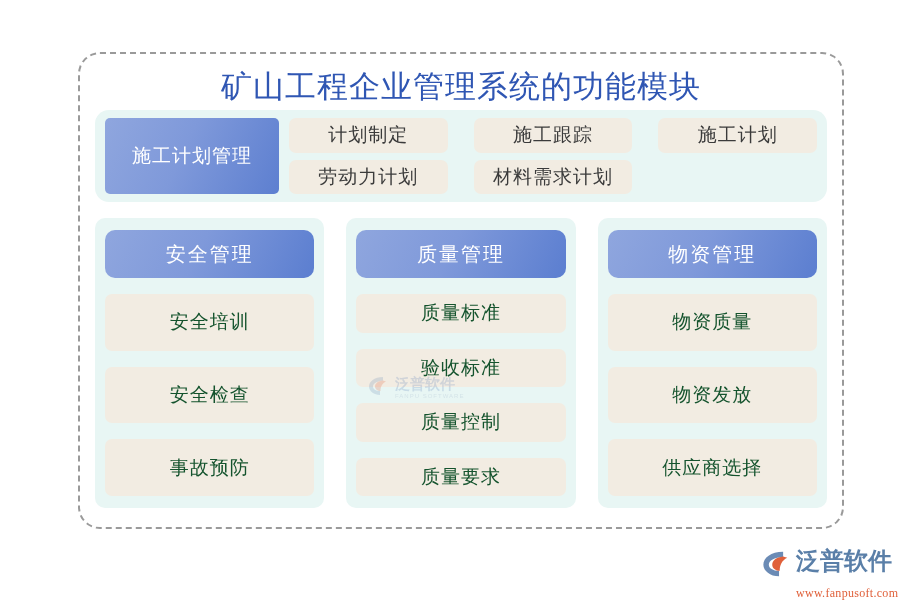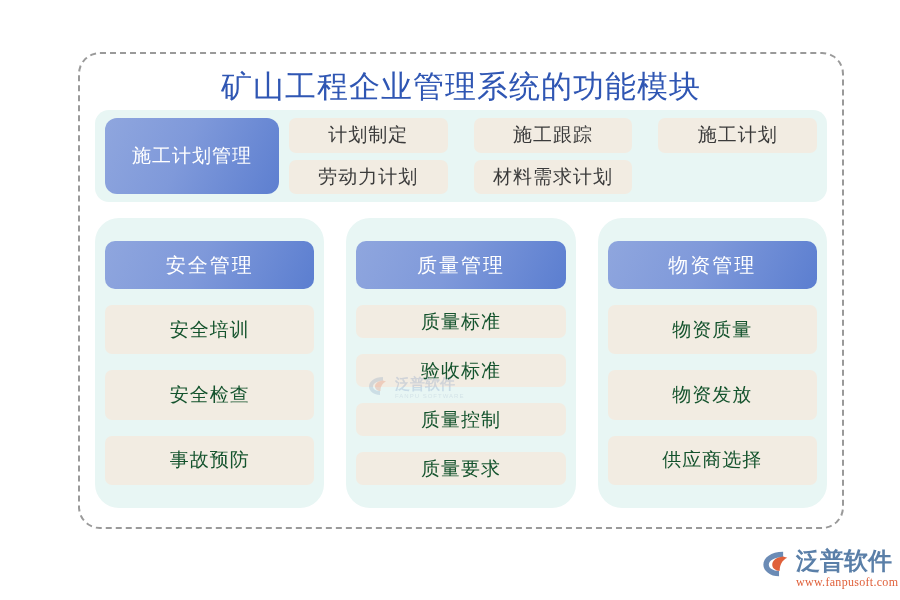--- a/index.html
+++ b/index.html
@@ -62,21 +62,21 @@
     height: 92px;
     background: #e8f6f4;
     border-radius: 14px;
     box-sizing: border-box;
     padding: 8px 10px;
     display: flex;
     gap: 10px;
   }
   .row-head {
     flex: 0 0 174px;
-    border-radius: 12px;
+    border-radius: 5px;
     background: linear-gradient(115deg, #8fa6de 0%, #7f99da 45%, #5d7fd0 100%);
     color: #ffffff;
     font-size: 19px;
     display: flex;
     align-items: center;
     justify-content: center;
     letter-spacing: 1px;
     font-family: Liberation Serif, serif;
   }
   .row-grid {
@@ -103,23 +103,23 @@
     left: 17px;
     top: 166px;
     width: 732px;
     height: 290px;
     display: flex;
     gap: 22px;
   }
   .col {
     flex: 1 1 0;
     background: #e8f6f4;
-    border-radius: 24px;
-    box-sizing: border-box;
-    padding: 23px 10px;
+    border-radius: 10px;
+    box-sizing: border-box;
+    padding: 12px 10px;
     display: flex;
     flex-direction: column;
     gap: 16px;
   }
   .col-head {
     height: 48px;
     border-radius: 10px;
     background: linear-gradient(115deg, #8fa6de 0%, #7f99da 45%, #5b7ed0 100%);
     color: #ffffff;
     font-size: 20px;
@@ -188,21 +188,21 @@
     font-size: 24px;
     font-weight: bold;
     color: #5a7fa8;
     font-family: "Liberation Sans", sans-serif;
     letter-spacing: 0px;
   }
   .brand-url {
     font-size: 12px;
     color: #e0603a;
     font-family: "Liberation Serif", serif;
-    margin-top: 3px;
+    margin-top: 14px;
     letter-spacing: 0.3px;
   }
   .logo-mark { flex: 0 0 auto; margin-top: 1px; }
 </style>
 </head>
 <body>
 
 <div class="dashed-frame"></div>
 
 <div class="inner-wrap">

